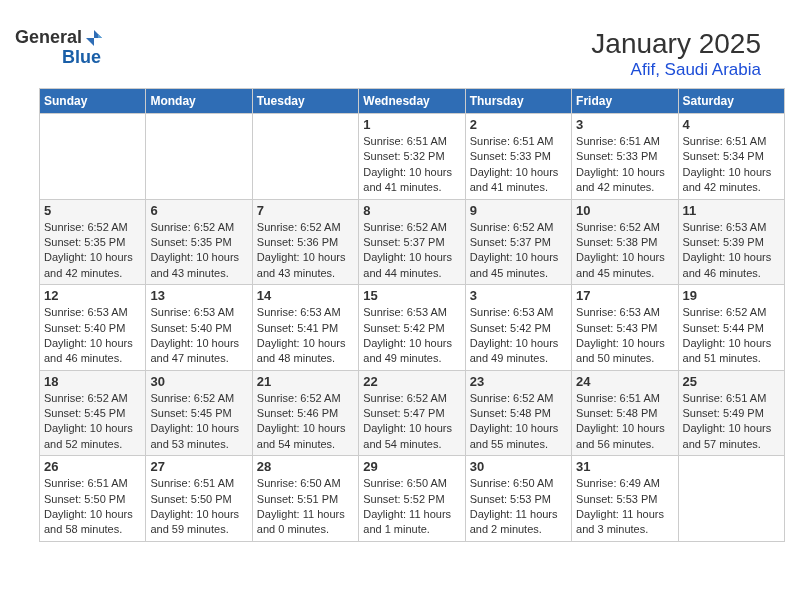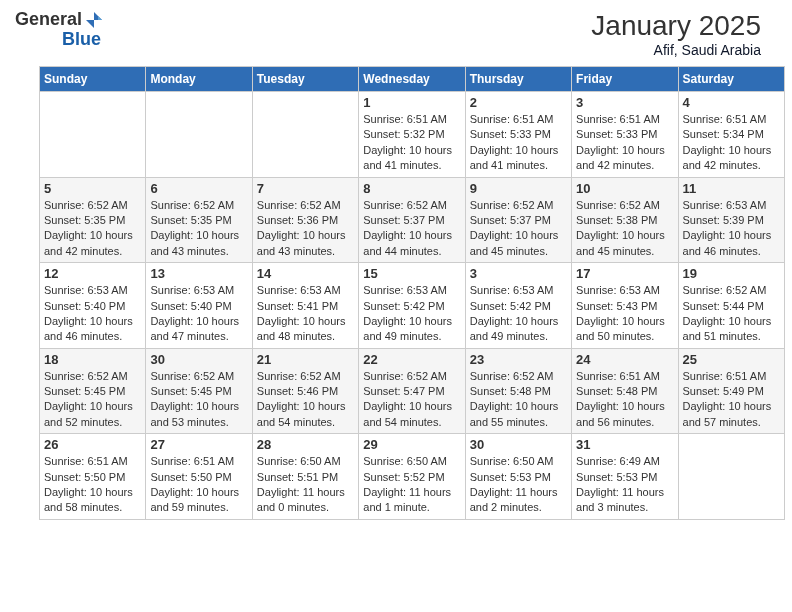--- a/index.html
+++ b/index.html
@@ -5,21 +5,21 @@
     * { margin: 0; padding: 0; box-sizing: border-box; }
     body {
       font-family: Arial, sans-serif;
       background: #fff;
       width: 792px;
       height: 612px;
       overflow: hidden;
     }
     .container {
       width: 776px;
-      padding: 10px 15px;
+      padding: 28px 15px;
     }
     .header-area {
       display: flex;
       justify-content: space-between;
       align-items: flex-start;
       margin-bottom: 8px;
     }
     .logo {
       display: flex;
       align-items: center;
@@ -39,22 +39,22 @@
     }
     .title-area {
       text-align: right;
     }
     .month-title {
       font-size: 28px;
       color: #333;
       font-weight: normal;
     }
     .subtitle {
-      font-size: 14px;
-      color: #0f172a;
+      font-size: 17px;
+      color: #1d4ed8;
     }
     .calendar {
       width: 100%;
       border-collapse: collapse;
       font-size: 10.5px;
       margin-left: 24px;
     }
     .calendar th {
       background-color: #2f6db5;
       color: white;

